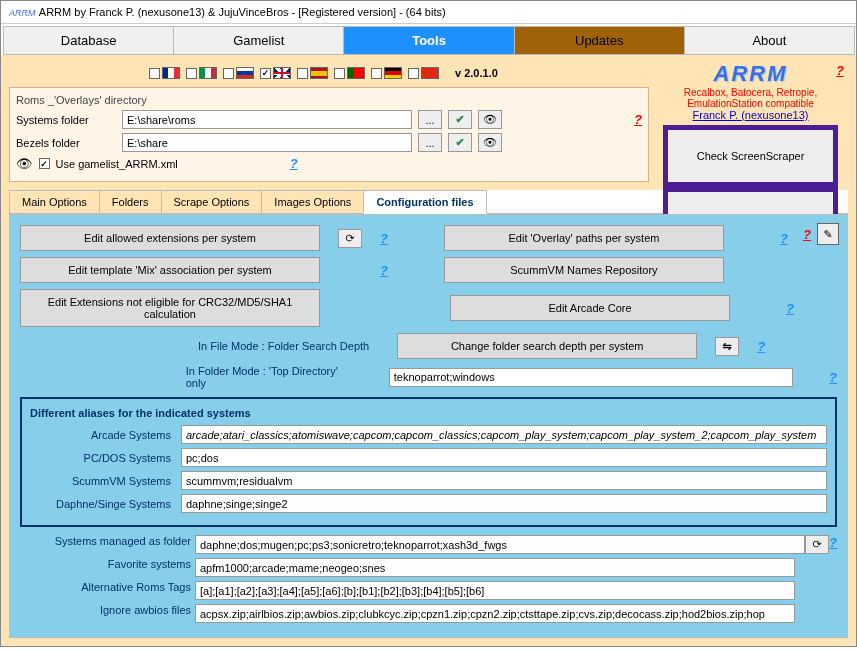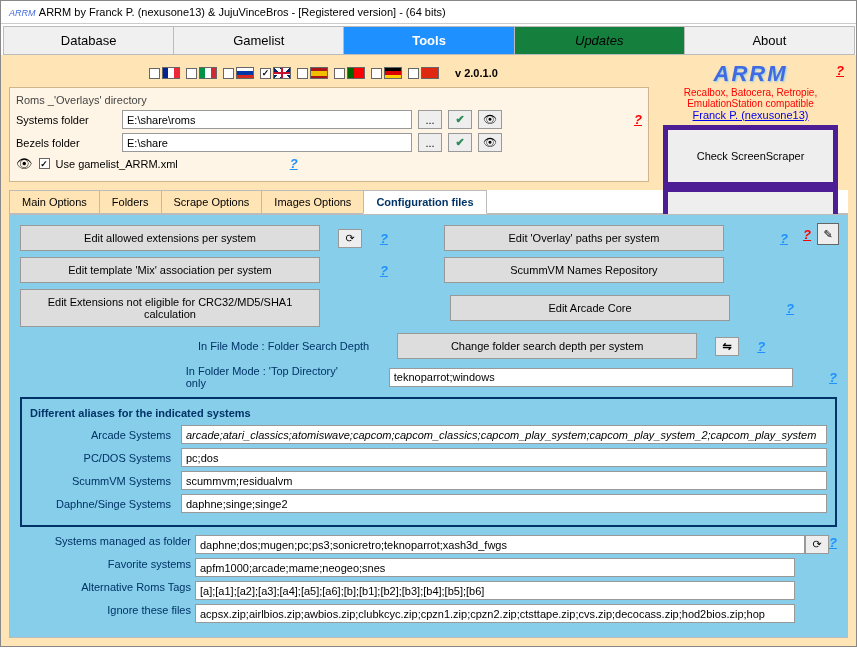--- a/index.html
+++ b/index.html
@@ -3,21 +3,21 @@
 <meta charset="utf-8">
 <style>
 * { box-sizing: border-box; font-family: Arial, sans-serif; font-size: 11px; }
 body { margin: 0; padding: 0; background: #fff; width: 857px; }
 .window { width: 857px; border: 1px solid #888; }
 .titlebar { background: #fff; padding: 4px 8px; border-bottom: 1px solid #ccc; font-size: 12px; }
 .main-tabs { display: flex; background: #fff; padding: 2px 2px 0 2px; }
 .main-tab { flex: 1; text-align: center; padding: 6px 4px; border: 1px solid #bbb; background: #f0f0f0; cursor: pointer; font-size: 13px; margin-right: -1px; }
 .main-tab.active { background: #ffe4b5; font-weight: bold; text-decoration: underline; }
 .main-tab.tools { background: #1e90ff; color: #fff; font-weight: bold; }
-.main-tab.pale-yellow { background: #15803d; font-style: italic; }
+.main-tab.pale-yellow { background: #a16207; }
 .content { background: #ffe4b5; padding: 8px; }
 .flag-row { display: flex; align-items: center; justify-content: center; gap: 6px; padding: 4px 0; position: relative; }
 .flag-item { display: flex; align-items: center; gap: 2px; }
 .flag { width: 18px; height: 12px; border: 1px solid #666; display: inline-block; }
 .checkbox { width: 11px; height: 11px; border: 1px solid #666; background: #fff; display: inline-flex; align-items: center; justify-content: center; font-size: 9px; cursor: pointer; }
 .checkbox.checked::after { content: "✓"; color: #000; font-weight: bold; }
 .version { font-weight: bold; margin-left: 10px; }
 .logo-area { position: absolute; right: 10px; top: 0; text-align: center; }
 .arrm-logo { font-size: 22px; font-weight: bold; color: #4169e1; font-style: italic; text-shadow: 1px 1px 2px #87ceeb; letter-spacing: 2px; }
 .red-text { color: red; font-size: 10px; }
@@ -244,20 +244,20 @@
           <span class="bottom-label">Favorite systems</span>
           <input class="input-field" style="flex: 1 1 0%;" value="apfm1000;arcade;mame;neogeo;snes">
           <span style="width:42px;"></span>
         </div>
         <div class="bottom-row">
           <span class="bottom-label">Alternative Roms Tags</span>
           <input class="input-field" style="flex: 1 1 0%;" value="[a];[a1];[a2];[a3];[a4];[a5];[a6];[b];[b1];[b2];[b3];[b4];[b5];[b6]">
           <span style="width:42px;"></span>
         </div>
         <div class="bottom-row">
-          <span class="bottom-label">Ignore these files</span>
+          <span class="bottom-label">Ignore awbios files</span>
           <input class="input-field" style="flex: 1 1 0%;" value="acpsx.zip;airlbios.zip;awbios.zip;clubkcyc.zip;cpzn1.zip;cpzn2.zip;ctsttape.zip;cvs.zip;decocass.zip;hod2bios.zip;hop">
           <span style="width:42px;"></span>
         </div>
       </div>
     </div>
   </div>
 </div>
 
 </body></html>

